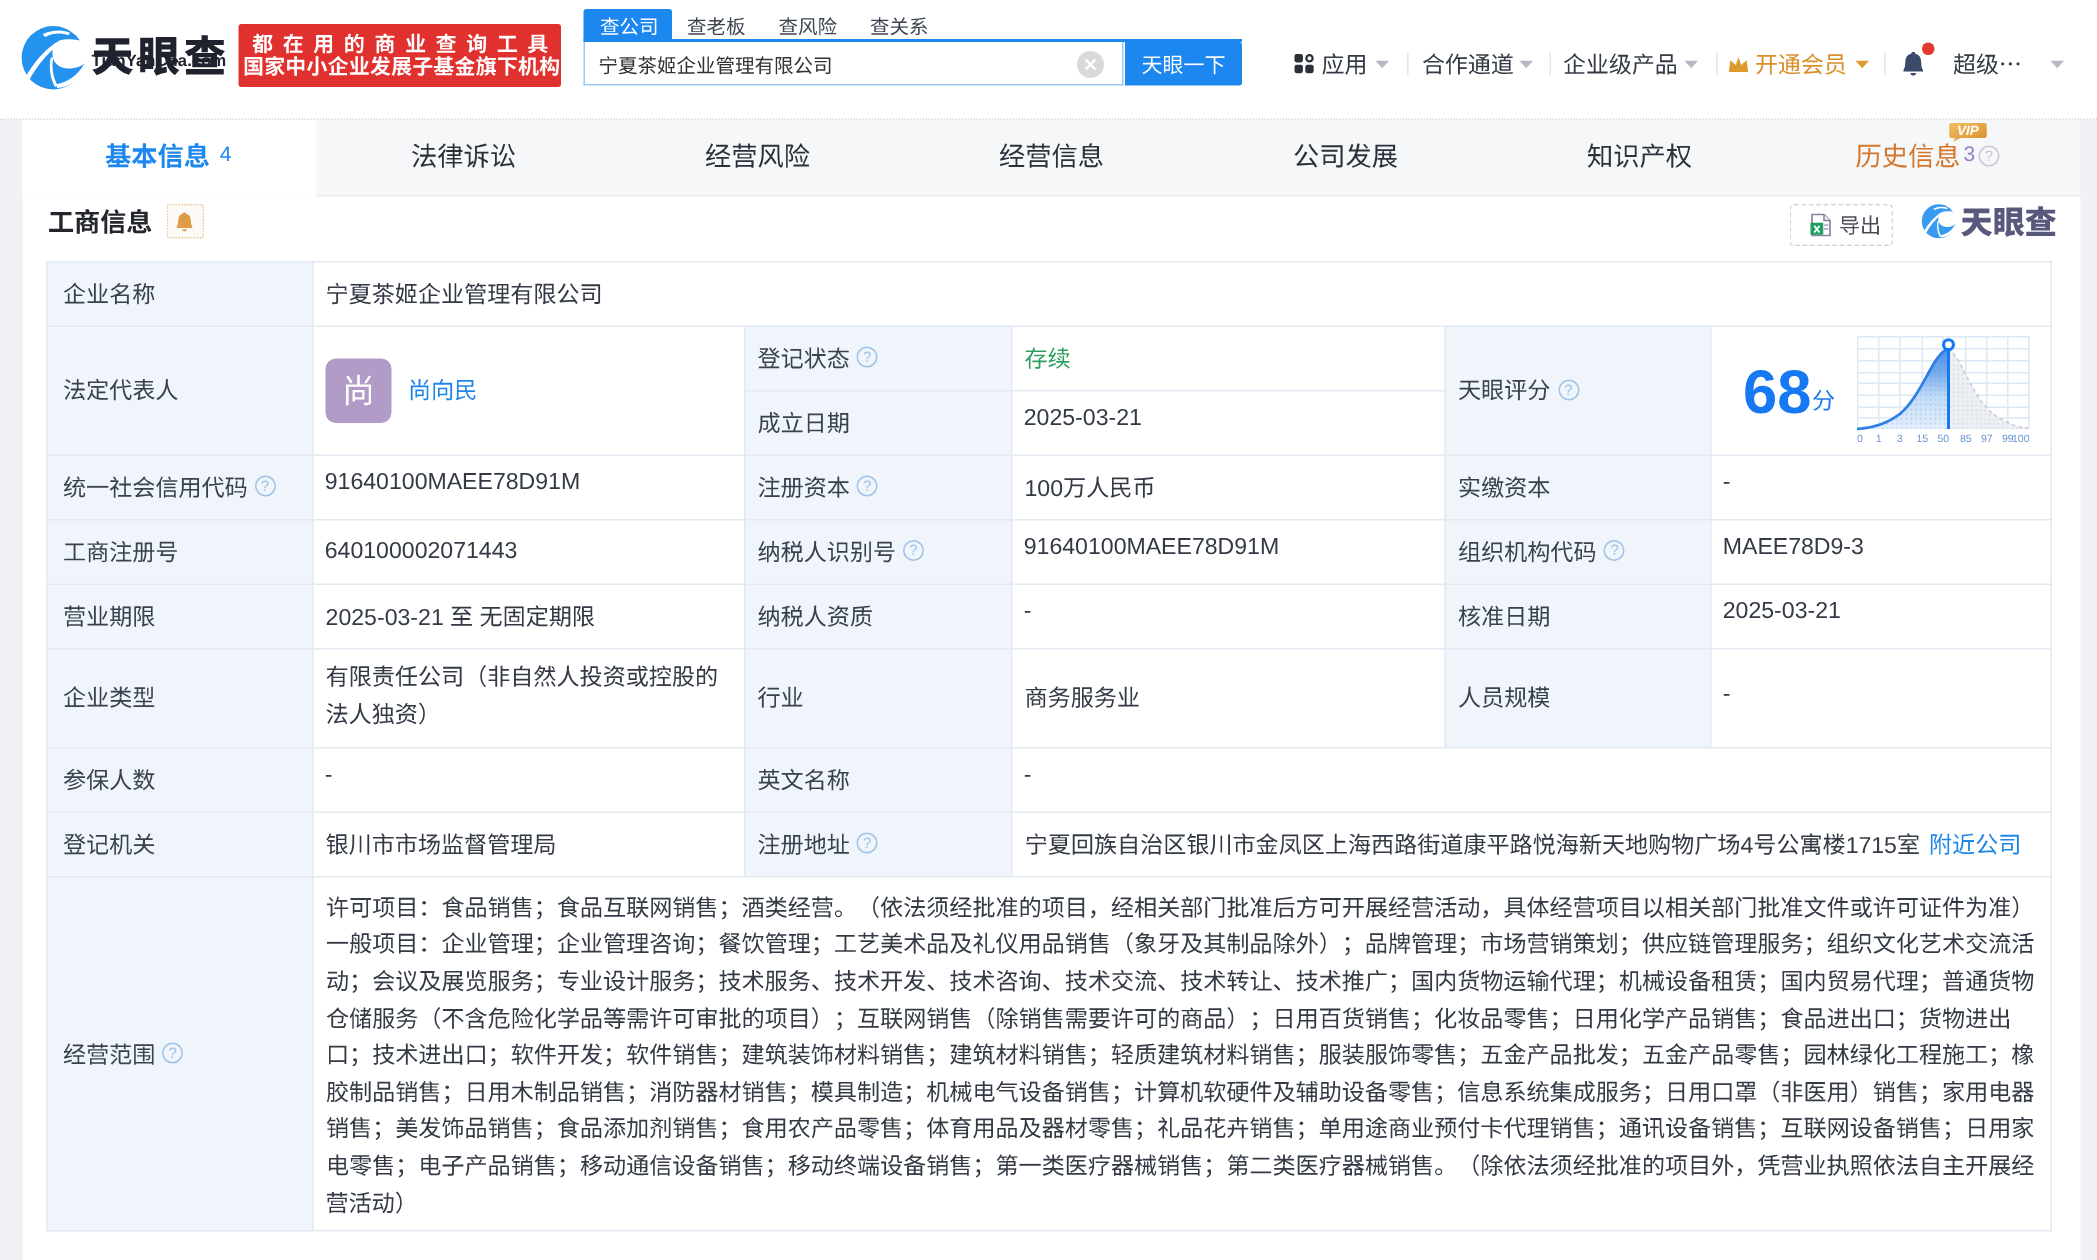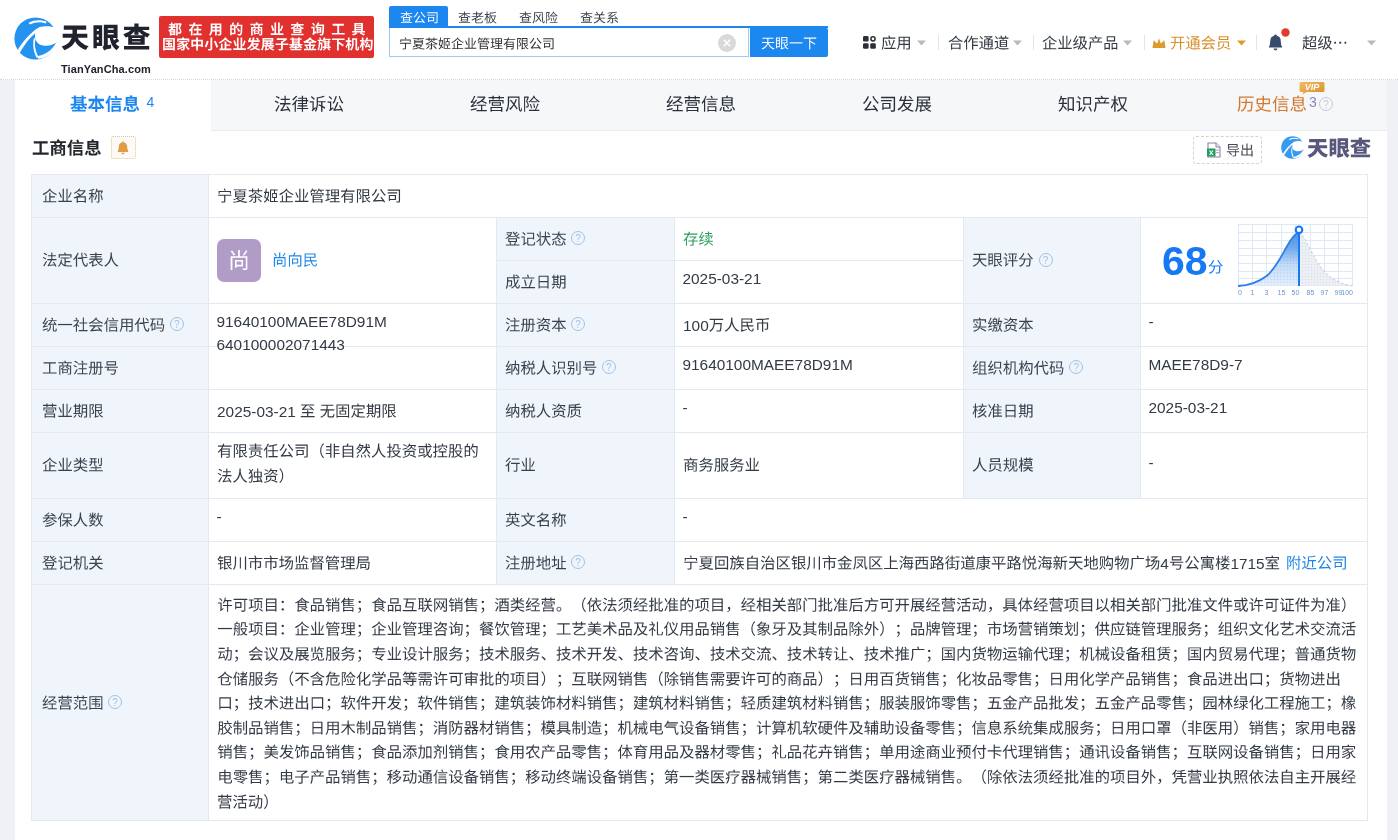--- a/index.html
+++ b/index.html
@@ -364,21 +364,21 @@
 </symbol>
     </svg>
     <svg style="position:absolute;left:14px;top:17px" width="43" height="43">
       <use href="#swirl"></use>
     </svg>
     <svg style="position:absolute;left:61px;top:22.5px;" width="89.6" height="28" viewBox="0 0 320 100" fill="#20222e">
       <use href="#h0" x="0"></use>
       <use href="#h1" x="110"></use>
       <use href="#h2" x="220"></use>
     </svg>
-    <div style="position:absolute;left:61px;top:63px;font:700 11px 'Liberation Sans',sans-serif;color:#20222e;letter-spacing:0.1px;line-height:13px;white-space:nowrap">TianYanCha.com</div>
+    <div style="position:absolute;left:61px;top:35px;font:700 11px 'Liberation Sans',sans-serif;color:#20222e;letter-spacing:0.1px;line-height:13px;white-space:nowrap">TianYanCha.com</div>
     <div style="position:absolute;left:159px;top:16px;width:215px;height:42px;background:#e0312f;border-radius:2px"></div>
     <svg style="position:absolute;left:167.5px;top:21.6px;" width="197.6" height="14" viewBox="0 0 1411 100" fill="#fff">
       <use href="#z3" x="0"></use>
       <use href="#z4" x="146"></use>
       <use href="#z5" x="291"></use>
       <use href="#z6" x="437"></use>
       <use href="#z7" x="583"></use>
       <use href="#z8" x="729"></use>
       <use href="#z9" x="874"></use>
       <use href="#za" x="1020"></use>
@@ -755,21 +755,21 @@
     <div style="position:absolute;left:1148.5px;top:313.4px;font:400 15.4px 'Liberation Sans',sans-serif;color:#333a45;line-height:18px;white-space:nowrap">-</div>
     <div style="position:absolute;left:31px;top:346px;width:177px;height:43px;background:#eff5fb;border-left:1px solid #e2e9f2;border-top:1px solid #e2e9f2;box-sizing:border-box"></div>
     <svg style="position:absolute;left:41.5px;top:359.8px;" width="77.0" height="15.4" viewBox="0 0 500 100" fill="#39414e">
       <use href="#g38" x="0"></use>
       <use href="#g39" x="100"></use>
       <use href="#g30" x="200"></use>
       <use href="#g31" x="300"></use>
       <use href="#g3a" x="400"></use>
     </svg>
     <div style="position:absolute;left:208px;top:346px;width:288px;height:43px;border-left:1px solid #e2e9f2;border-top:1px solid #e2e9f2;box-sizing:border-box"></div>
-    <div style="position:absolute;left:216.5px;top:336px;font:400 15.4px 'Liberation Sans',sans-serif;color:#333a45;line-height:18px;white-space:nowrap">640100002071443</div>
+    <div style="position:absolute;left:216.5px;top:359px;font:400 15.4px 'Liberation Sans',sans-serif;color:#333a45;line-height:18px;white-space:nowrap">640100002071443</div>
     <div style="position:absolute;left:496px;top:346px;width:178px;height:43px;background:#eff5fb;border-left:1px solid #e2e9f2;border-top:1px solid #e2e9f2;box-sizing:border-box"></div>
     <svg style="position:absolute;left:504.5px;top:359.8px;" width="92.4" height="15.4" viewBox="0 0 600 100" fill="#39414e">
       <use href="#g3b" x="0"></use>
       <use href="#g3c" x="100"></use>
       <use href="#g2h" x="200"></use>
       <use href="#g26" x="300"></use>
       <use href="#g3d" x="400"></use>
       <use href="#g3a" x="500"></use>
     </svg>
     <span style="position:absolute;left:601.9px;top:360.0px;width:14px;height:14px;border:1px solid #9fc2e6;border-radius:50%;font:400 10px 'Liberation Sans';color:#9fc2e6;text-align:center;line-height:13px">?</span>
@@ -779,21 +779,21 @@
     <svg style="position:absolute;left:972px;top:359.8px;" width="92.4" height="15.4" viewBox="0 0 600 100" fill="#39414e">
       <use href="#g3e" x="0"></use>
       <use href="#g3f" x="100"></use>
       <use href="#g3g" x="200"></use>
       <use href="#g3h" x="300"></use>
       <use href="#g2f" x="400"></use>
       <use href="#g2z" x="500"></use>
     </svg>
     <span style="position:absolute;left:1069.4px;top:360.0px;width:14px;height:14px;border:1px solid #9fc2e6;border-radius:50%;font:400 10px 'Liberation Sans';color:#9fc2e6;text-align:center;line-height:13px">?</span>
     <div style="position:absolute;left:1140px;top:346px;width:228px;height:43px;border-left:1px solid #e2e9f2;border-top:1px solid #e2e9f2;box-sizing:border-box"></div>
-    <div style="position:absolute;left:1148.5px;top:356.4px;font:400 15.4px 'Liberation Sans',sans-serif;color:#333a45;line-height:18px;white-space:nowrap">MAEE78D9-7</div>
+    <div style="position:absolute;left:1148.5px;top:356.4px;font:400 15.4px 'Liberation Sans',sans-serif;color:#333a45;line-height:18px;white-space:nowrap">MAEE78D9-3</div>
     <div style="position:absolute;left:31px;top:389px;width:177px;height:43px;background:#eff5fb;border-left:1px solid #e2e9f2;border-top:1px solid #e2e9f2;box-sizing:border-box"></div>
     <svg style="position:absolute;left:41.5px;top:402.8px;" width="61.6" height="15.4" viewBox="0 0 400 100" fill="#39414e">
       <use href="#g20" x="0"></use>
       <use href="#g15" x="100"></use>
       <use href="#g2u" x="200"></use>
       <use href="#g19" x="300"></use>
     </svg>
     <div style="position:absolute;left:208px;top:389px;width:288px;height:43px;border-left:1px solid #e2e9f2;border-top:1px solid #e2e9f2;box-sizing:border-box"></div>
     <svg style="position:absolute;left:216.5px;top:402.8px;" width="179.7" height="15.4" viewBox="0 0 1167 100" fill="#333a45">
       <text x="0" y="88" font-family="Liberation Sans" font-size="100" font-weight="400" textLength="512">2025-03-21</text>

